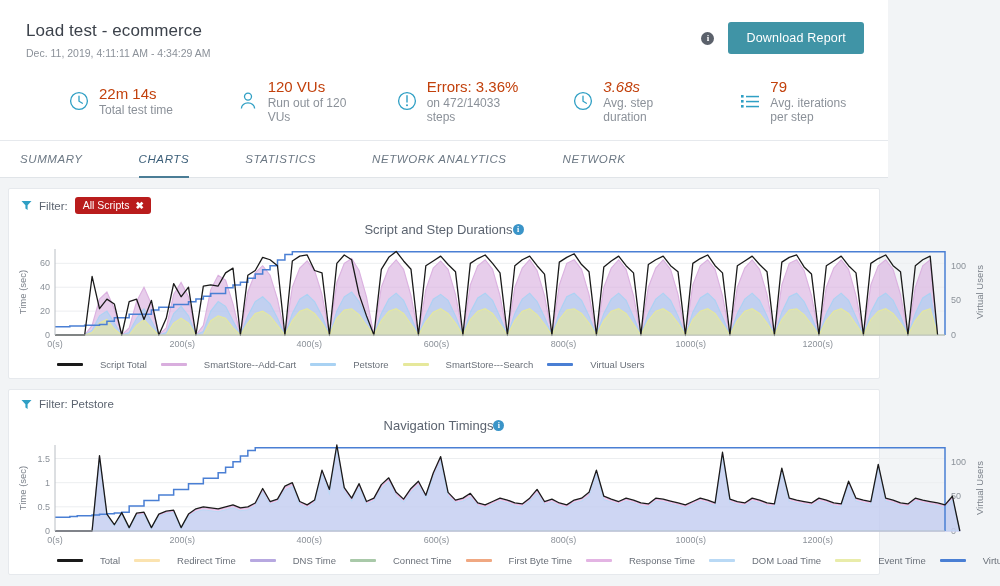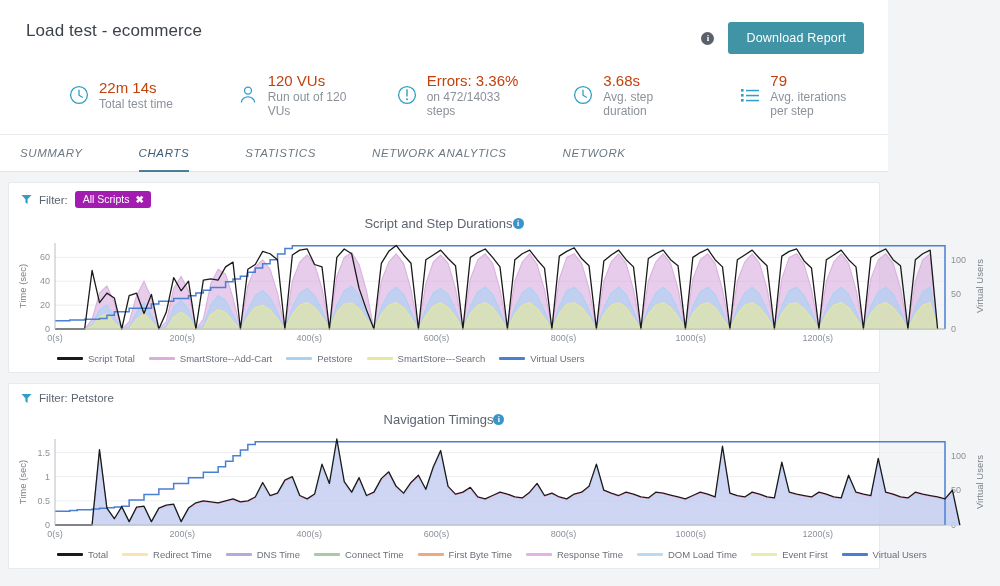--- a/index.html
+++ b/index.html
@@ -88,21 +88,21 @@
     border-radius: 2px;
     position: relative;
   }
   .panel-filter {
     display: flex; align-items: center; gap: 7px;
     padding: 8px 12px 4px 12px;
     font-size: 11.5px; color: #5c6470;
   }
   .filter-icon { color: #2f9fc4; display: flex; }
   .chip {
-    background: #a21caf; color: #fff; font-size: 10.5px;
+    background: #b91c1c; color: #fff; font-size: 10.5px;
     padding: 2px 7px 3px 8px; border-radius: 3px;
     display: inline-flex; align-items: center; gap: 6px;
     cursor: pointer;
   }
   .chip .x { font-size: 10px; font-weight: bold; }
   .chart-title {
     text-align: center; font-size: 13px; color: #5c6470;
     padding: 4px 0 2px 0;
     display: flex; align-items: center; justify-content: center; 
   }
@@ -110,38 +110,39 @@
     width: 11px; height: 11px; border-radius: 50%;
     background: #3a94c8; color: #fff; font-size: 8px; font-weight: bold;
     display: inline-flex; align-items: center; justify-content: center;
     font-family: "Liberation Serif", serif;
   }
   .chart-wrap { padding: 0 6px 2px 6px; }
   .legend {
     display: flex; align-items: center; justify-content: flex-start;
     gap: 14px; padding: 2px 0 8px 48px; flex-wrap: nowrap;
   }
-  .legend-item { display: flex; align-items: center; gap: 5px; cursor: pointer; }
+  .legend-item { display: flex; align-items: center; gap: 17px; cursor: pointer; }
   .legend-swatch { width: 26px; height: 3px; border-radius: 1px; }
   .legend-label { font-size: 9.5px; color: #6a7079; white-space: nowrap; }
 
   .axis-text { font-size: 9px; fill: #8b9199; font-family: "Liberation Sans", sans-serif; }
   .axis-title { font-size: 9.5px; fill: #7b818a; font-family: "Liberation Sans", sans-serif; }
   .gridline { stroke: #eceef0; stroke-width: 1; }
   .axisline { stroke: #b9bec4; stroke-width: 1; }
 </style>
 </head>
 <body>
 
 <div class="page">
 
   <div class="header-card">
     <div class="header-top">
       <div class="title-block">
         <div class="page-title">Load test - ecommerce</div>
+        <div class="page-subtitle">Dec. 11, 2019, 4:11:11 AM - 4:34:29 AM</div>
       </div>
       <div class="header-actions">
         <div class="info-dot">i</div>
         <button class="btn-download">Download Report</button>
       </div>
     </div>
 
     <div class="stats-row" id="stats-row">
         <div class="stat">
           <span class="stat-icon">
@@ -181,21 +182,21 @@
           </span>
         </div>
         <div class="stat">
           <span class="stat-icon">
             <svg width="22" height="22" viewBox="0 0 22 22">
               <circle cx="11" cy="11" r="8.4" fill="none" stroke="#2f9fc4" stroke-width="1.3"></circle>
               <path d="M11 6.2 L11 11.2 L14.4 13.2" fill="none" stroke="#2f9fc4" stroke-width="1.3" stroke-linecap="round"></path>
             </svg>
           </span>
           <span>
-            <span class="stat-value" style="display: block;">3.68s</span>
+            <span class="stat-value" style="display: block; font-style: italic;">3.68s</span>
             <span class="stat-label" style="display: block;">Avg. step duration</span>
           </span>
         </div>
         <div class="stat">
           <span class="stat-icon">
             <svg width="22" height="22" viewBox="0 0 22 22">
               <rect x="2" y="5" width="2.6" height="2.6" fill="#2f9fc4"></rect>
               <rect x="2" y="10" width="2.6" height="2.6" fill="#2f9fc4"></rect>
               <rect x="2" y="15" width="2.6" height="2.6" fill="#2f9fc4"></rect>
               <rect x="7" y="5.8" width="13" height="1.5" fill="#2f9fc4"></rect>
@@ -352,21 +353,21 @@
         <div class="legend-item">
           <span class="legend-swatch" style="background: rgb(227, 180, 227);"></span>
           <span class="legend-label">Response Time</span>
         </div>
         <div class="legend-item">
           <span class="legend-swatch" style="background: rgb(185, 217, 245);"></span>
           <span class="legend-label">DOM Load Time</span>
         </div>
         <div class="legend-item">
           <span class="legend-swatch" style="background: rgb(233, 236, 170);"></span>
-          <span class="legend-label">Event First</span>
+          <span class="legend-label">Event Time</span>
         </div>
         <div class="legend-item">
           <span class="legend-swatch" style="background: rgb(74, 127, 212);"></span>
           <span class="legend-label">Virtual Users</span>
         </div>
       </div>
   </div>
 
 </div>
 

